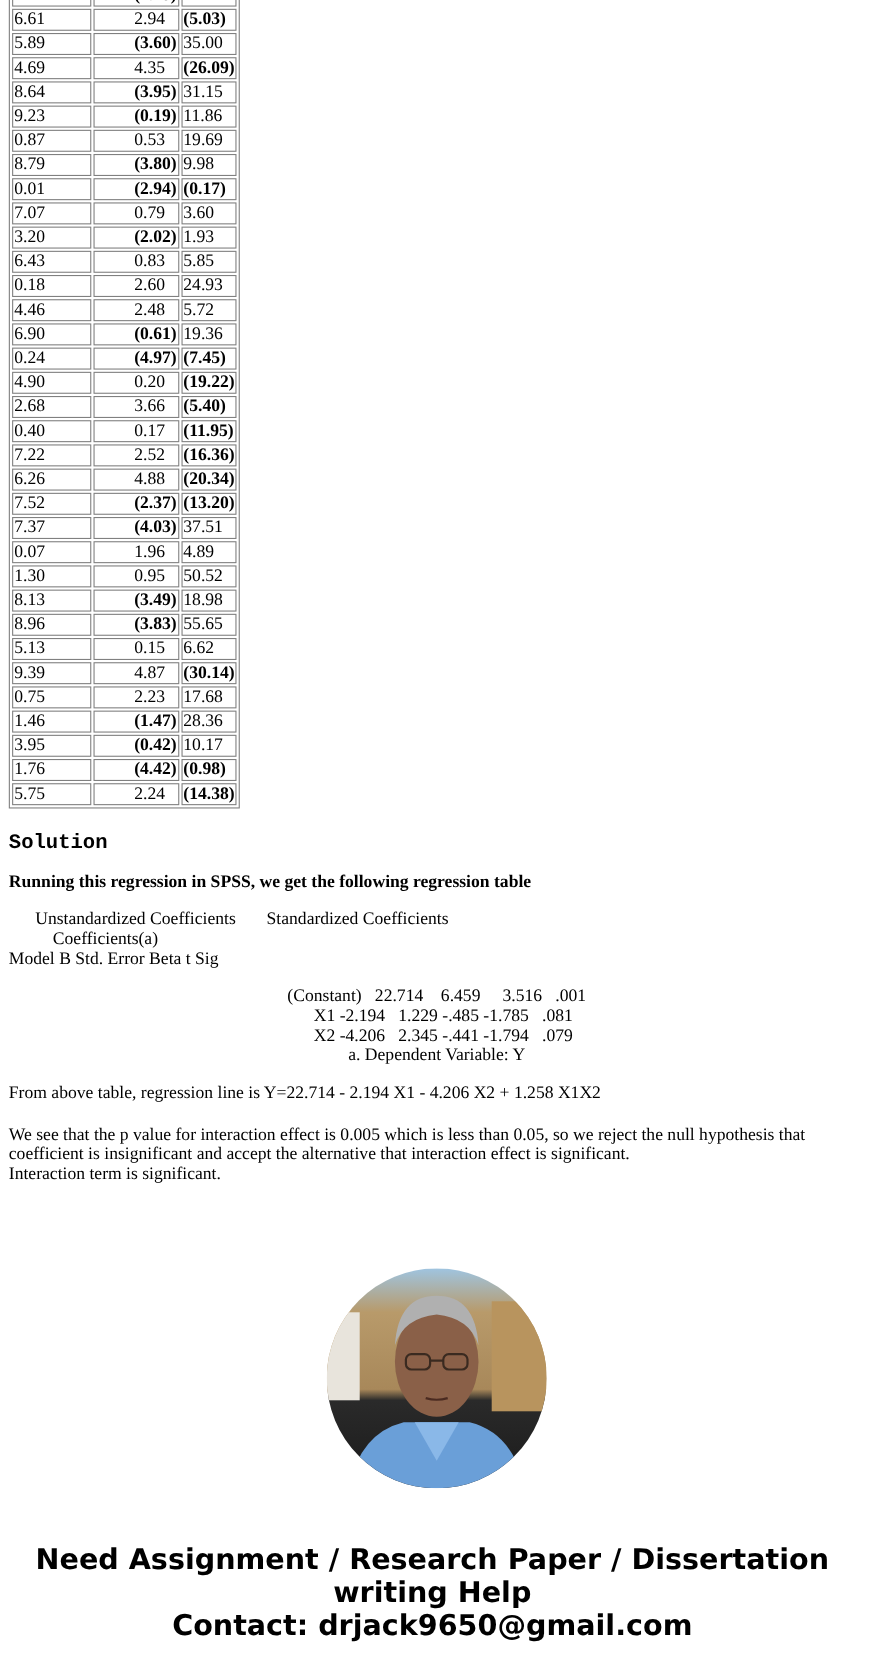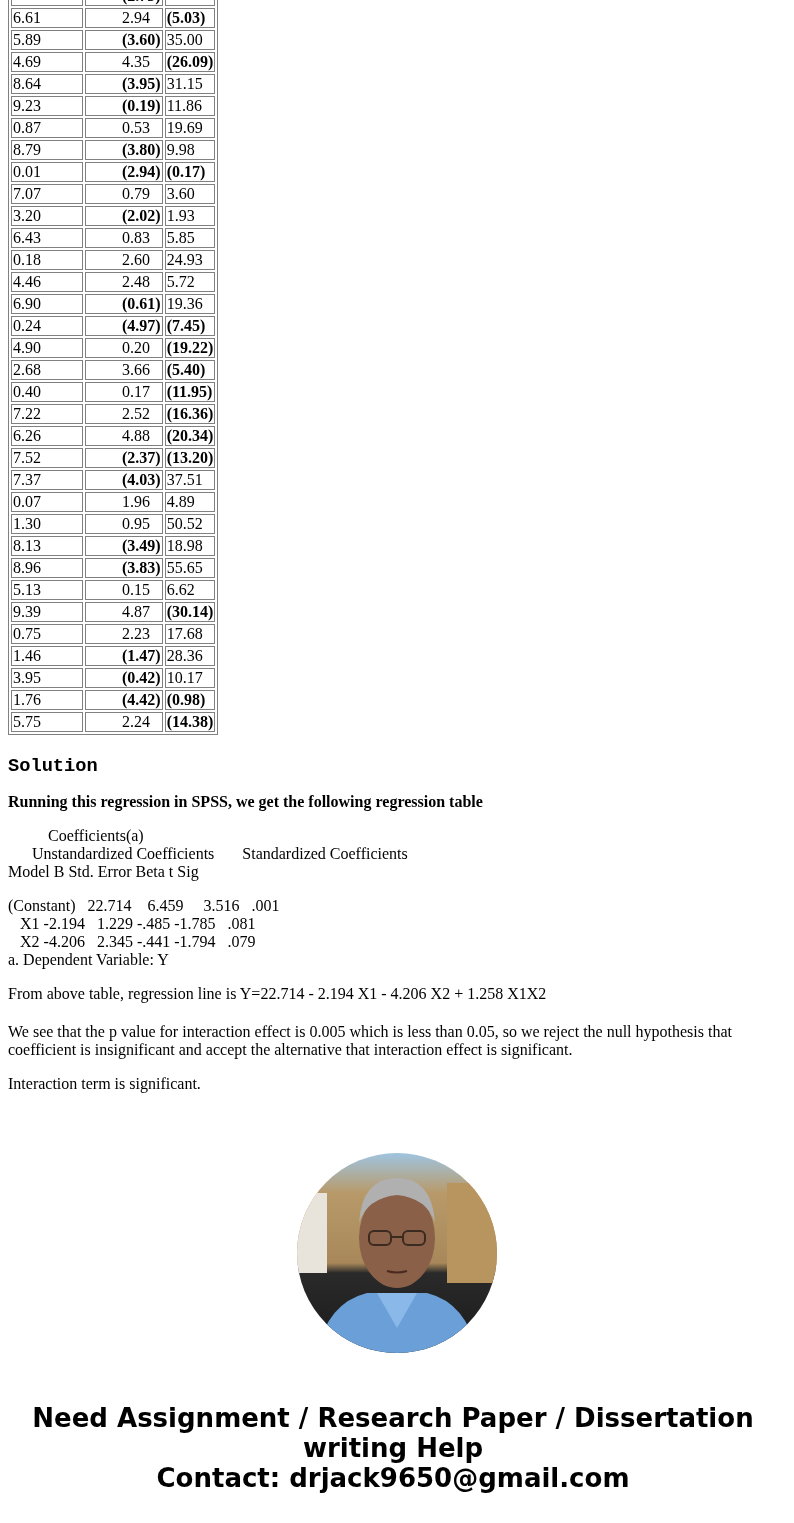--- a/index.html
+++ b/index.html
@@ -55,24 +55,25 @@
     .p-intro { margin-top: 16px; font-weight: bold; }
     .coef-block {
       margin-top: 16px;
       line-height: 18px;
       white-space: pre;
     }
     .coef-rows {
       margin-top: 16px;
       line-height: 18px;
       white-space: pre;
+      text-align: center;
     }
     .p-eq { margin-top: 16px; }
     .p-conc { margin-top: 20px; }
-    .p-final { margin-top: 16px; }
+    .p-final { }
 
     .avatar-wrap {
       position: absolute;
       left: 297px;
       top: 1153px;
       width: 200px;
       height: 200px;
       border-radius: 50%;
       overflow: hidden;
     }
@@ -265,21 +266,21 @@
           <td class="c2">2.24</td>
           <td class="c3 neg">(14.38)</td>
         </tr>
       </tbody>
   </table>
 
   <h3 class="solution">Solution</h3>
 
   <p class="p-intro">Running this regression in SPSS, we get the following regression table</p>
 
-  <div class="coef-block"><div>          Coefficients(a)</div><div>      Unstandardized Coefficients       Standardized Coefficients</div><div>Model B Std. Error Beta t Sig</div></div>
+  <div class="coef-block"><div>      Unstandardized Coefficients       Standardized Coefficients</div><div>          Coefficients(a)</div><div>Model B Std. Error Beta t Sig</div></div>
 
   <div class="coef-rows"><div>(Constant)   22.714    6.459     3.516   .001</div><div>   X1 -2.194   1.229 -.485 -1.785   .081</div><div>   X2 -4.206   2.345 -.441 -1.794   .079</div><div>a. Dependent Variable: Y</div></div>
 
   <p class="p-eq">From above table, regression line is Y=22.714 - 2.194 X1 - 4.206 X2 + 1.258 X1X2</p>
 
   <p class="p-conc">We see that the p value for interaction effect is 0.005 which is less than 0.05, so we reject the null hypothesis that coefficient is insignificant and accept the alternative that interaction effect is significant.</p>
 
   <p class="p-final">Interaction term is significant.</p>
 </div>
 

